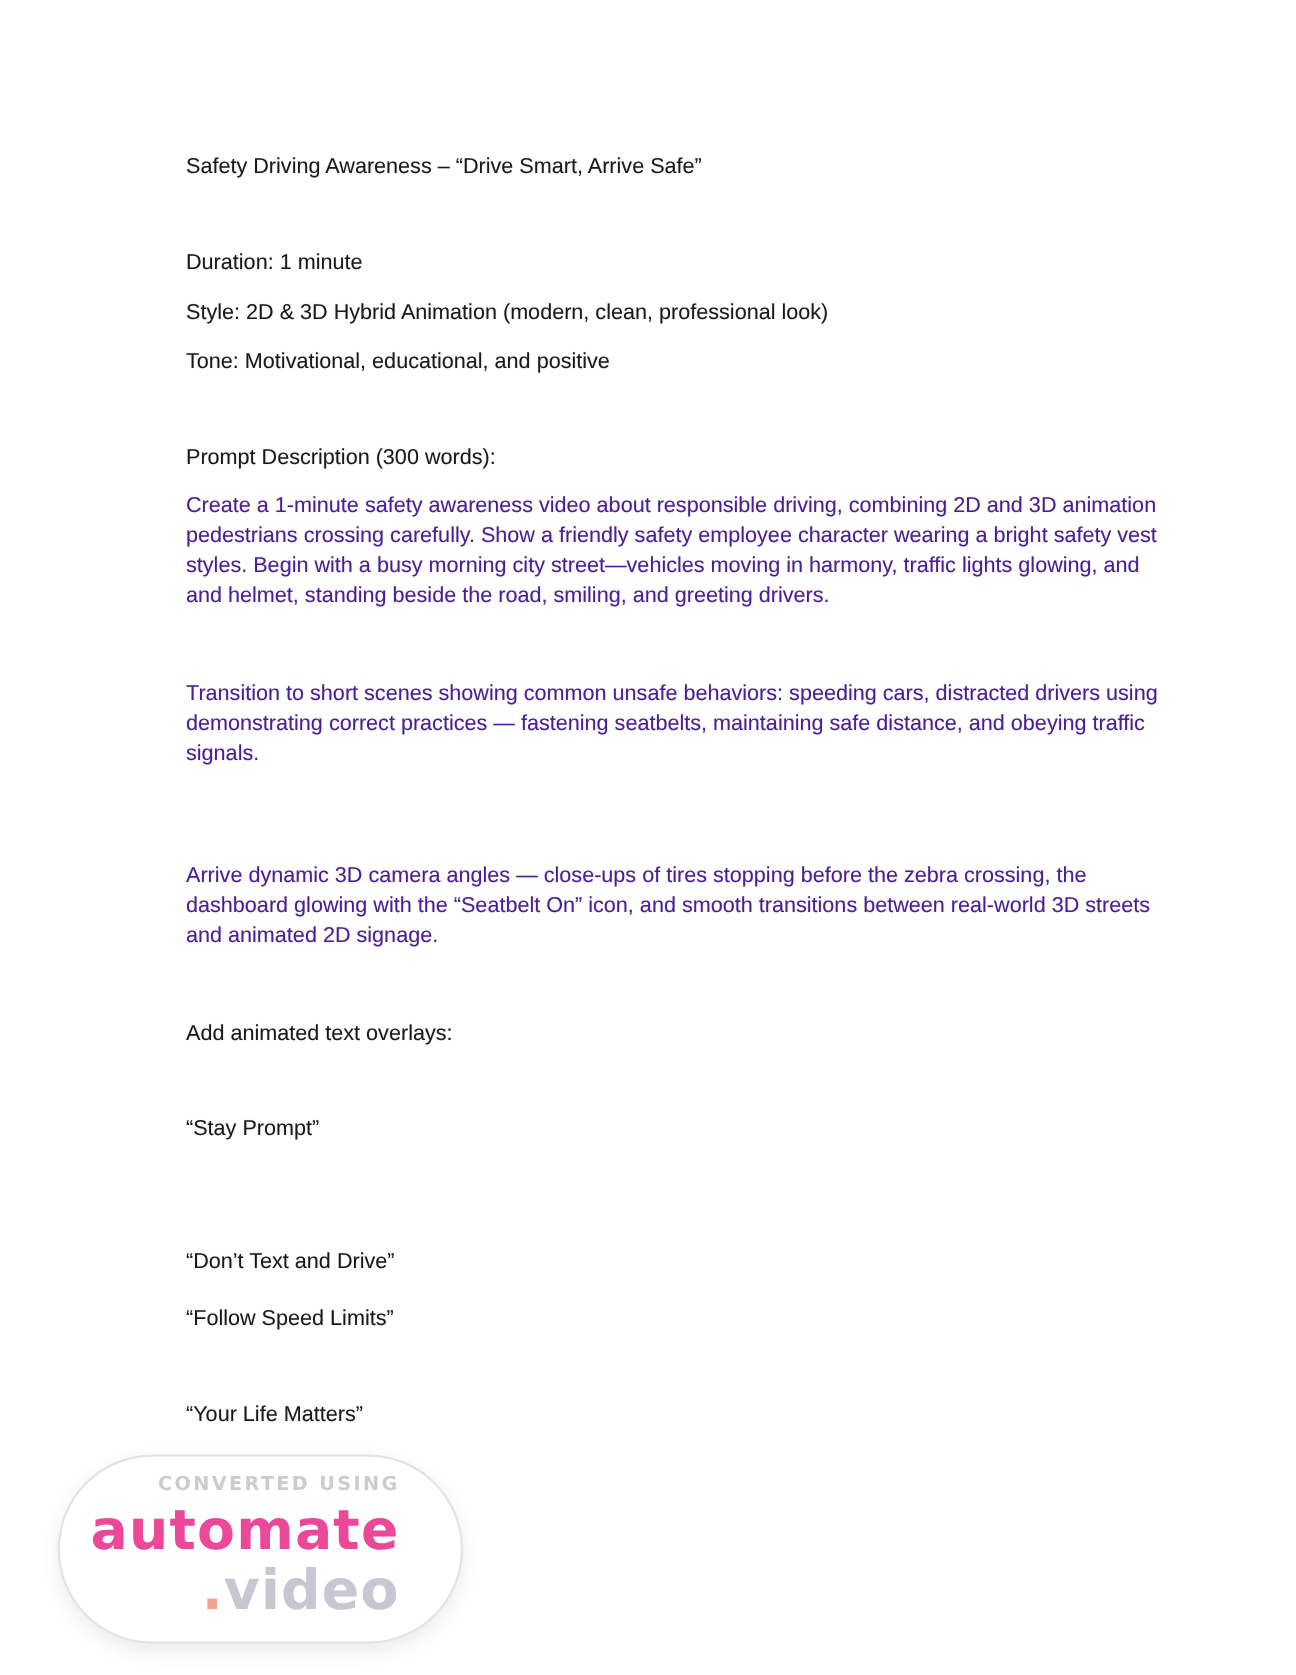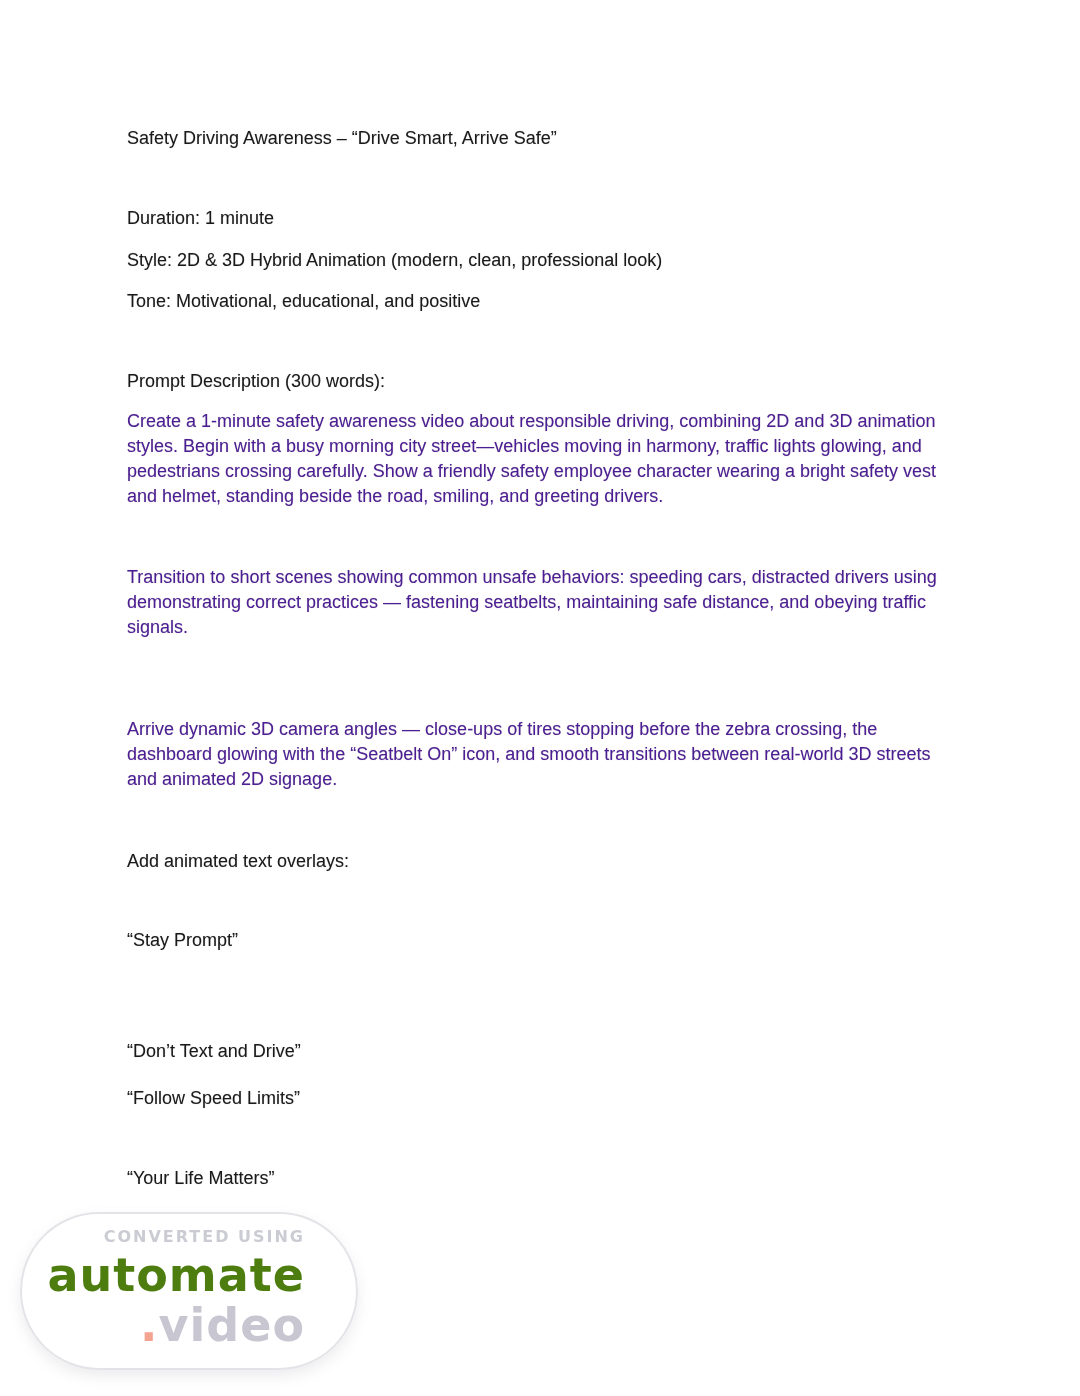--- a/index.html
+++ b/index.html
@@ -7,20 +7,21 @@
     padding: 0;
     background: #ffffff;
   }
   .page {
     position: relative;
     width: 1028px;
     height: 1396px;
     background: #ffffff;
     overflow: hidden;
     font-family: "Liberation Sans", sans-serif;
+    margin-left: 28px;
   }
   .edge-line {
     position: absolute;
     left: 1073px;
     top: 0;
     width: 2px;
     height: 1396px;
     background: #ededf0;
   }
   .tline {
@@ -67,21 +68,21 @@
     font-size: 16px;
     font-weight: bold;
     letter-spacing: 2px;
     color: #cbccd3;
     line-height: 26px;
   }
   .wm-automate {
     font-size: 46px;
     font-weight: bold;
     letter-spacing: 1px;
-    color: #4d7c0f;
+    color: #ec4899;
     line-height: 50px;
   }
   .wm-video {
     font-size: 46px;
     font-weight: bold;
     letter-spacing: 1px;
     color: #c7c6d1;
     line-height: 50px;
   }
   .wm-dot {
@@ -98,22 +99,22 @@
   <div class="tline" style="top:126px">Safety Driving Awareness – “Drive Smart, Arrive Safe”</div>
 
   <div class="tline" style="top:206px">Duration: 1 minute</div>
   <div class="tline" style="top:248px">Style: 2D &amp; 3D Hybrid Animation (modern, clean, professional look)</div>
   <div class="tline" style="top:289px">Tone: Motivational, educational, and positive</div>
 
   <div class="tline" style="top:369px">Prompt Description (300 words):</div>
 
   <div class="para" style="top:409px">
     <div class="pline">Create a 1-minute safety awareness video about responsible driving, combining 2D and 3D animation</div>
+    <div class="pline">pedestrians crossing carefully. Show a friendly safety employee character wearing a bright safety vest</div>
     <div class="pline">styles. Begin with a busy morning city street—vehicles moving in harmony, traffic lights glowing, and</div>
-    <div class="pline">pedestrians crossing carefully. Show a friendly safety employee character wearing a bright safety vest</div>
     <div class="pline">and helmet, standing beside the road, smiling, and greeting drivers.</div>
   </div>
 
   <div class="para" style="top:565px">
     <div class="pline">Transition to short scenes showing common unsafe behaviors: speeding cars, distracted drivers using</div>
     <div class="pline">demonstrating correct practices — fastening seatbelts, maintaining safe distance, and obeying traffic</div>
     <div class="pline">signals.</div>
   </div>
 
   <div class="para" style="top:717px">

